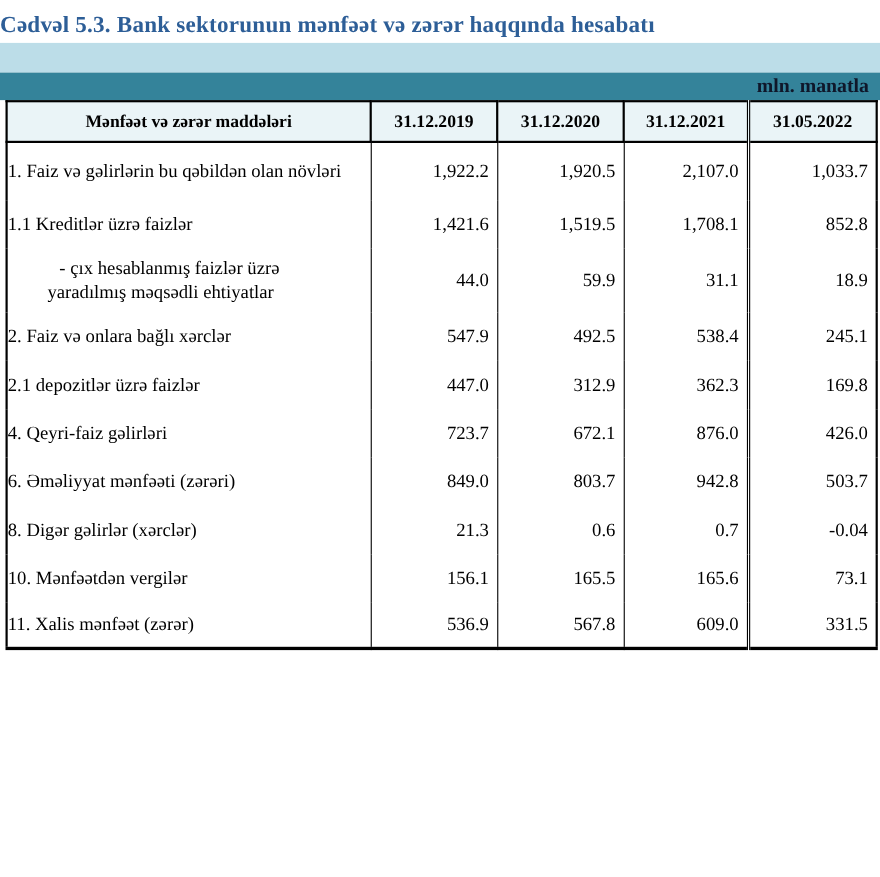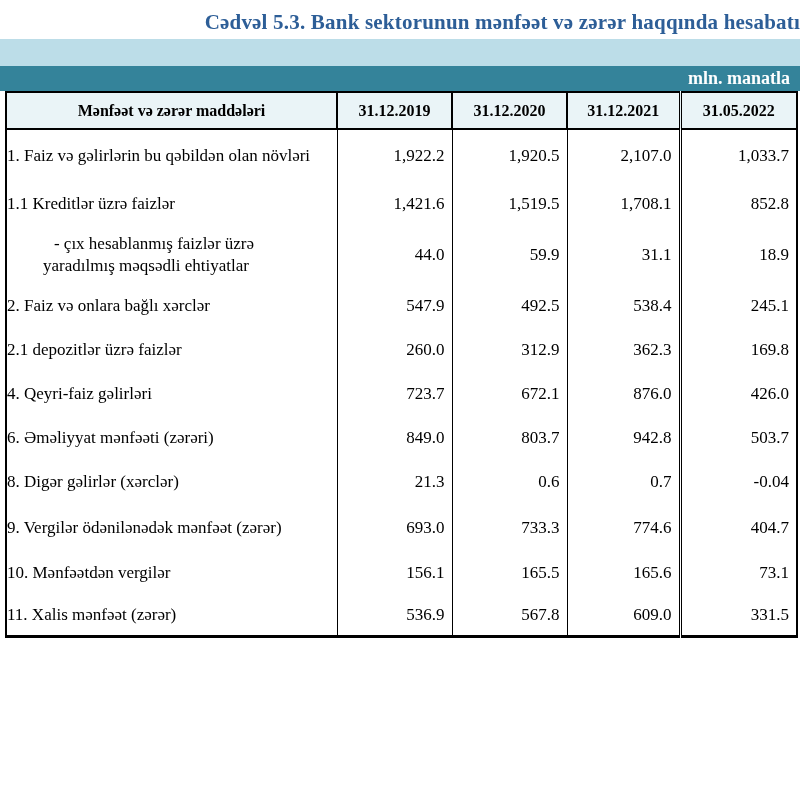--- a/index.html
+++ b/index.html
@@ -13,35 +13,35 @@
     position: relative;
     width: 800px;
     height: 797px;
     background: #ffffff;
     overflow: hidden;
   }
   .page-title {
     margin: 9px 0 0 0;
     height: 26px;
     line-height: 26px;
-    text-align: right;
+    text-align: left;
     font-size: 21px;
     font-weight: bold;
     color: var(--title_color, #2d5e97);
     letter-spacing: 0.2px;
   }
   .band-light {
     height: 27px;
     margin-top: 4px;
     background: var(--band_light, #bcdde8);
   }
   .band-teal {
     height: 25px;
     background: var(--band_teal, #34839a);
-    color: #ffffff;
+    color: #0f172a;
     font-size: 18px;
     font-weight: bold;
     line-height: 25px;
     text-align: right;
     padding-right: 10px;
     box-sizing: border-box;
   }
   table.pl-table {
     border-collapse: collapse;
     table-layout: fixed;
@@ -152,21 +152,21 @@
       <tr class="h44">
         <td class="lbl lvl0">2. Faiz və onlara bağlı xərclər</td>
         <td class="val">547.9</td>
         <td class="val">492.5</td>
         <td class="val">538.4</td>
         <td class="val dbl">245.1</td>
       </tr>
 
       <tr class="h44">
         <td class="lbl lvl1">2.1 depozitlər üzrə faizlər</td>
-        <td class="val">260.0</td>
+        <td class="val">447.0</td>
         <td class="val">312.9</td>
         <td class="val">362.3</td>
         <td class="val dbl">169.8</td>
       </tr>
 
 
       <tr class="h44">
         <td class="lbl lvl0">4. Qeyri-faiz gəlirləri</td>
         <td class="val">723.7</td>
         <td class="val">672.1</td>
@@ -185,27 +185,20 @@
 
 
       <tr class="h44">
         <td class="lbl lvl0">8. Digər gəlirlər (xərclər)</td>
         <td class="val">21.3</td>
         <td class="val">0.6</td>
         <td class="val">0.7</td>
         <td class="val dbl">-0.04</td>
       </tr>
 
-      <tr class="h47">
-        <td class="lbl lvl0">9. Vergilər ödənilənədək mənfəət (zərər)</td>
-        <td class="val">693.0</td>
-        <td class="val">733.3</td>
-        <td class="val">774.6</td>
-        <td class="val dbl">404.7</td>
-      </tr>
 
       <tr class="h44">
         <td class="lbl lvl0">10. Mənfəətdən vergilər</td>
         <td class="val">156.1</td>
         <td class="val">165.5</td>
         <td class="val">165.6</td>
         <td class="val dbl">73.1</td>
       </tr>
 
       <tr class="h40">

